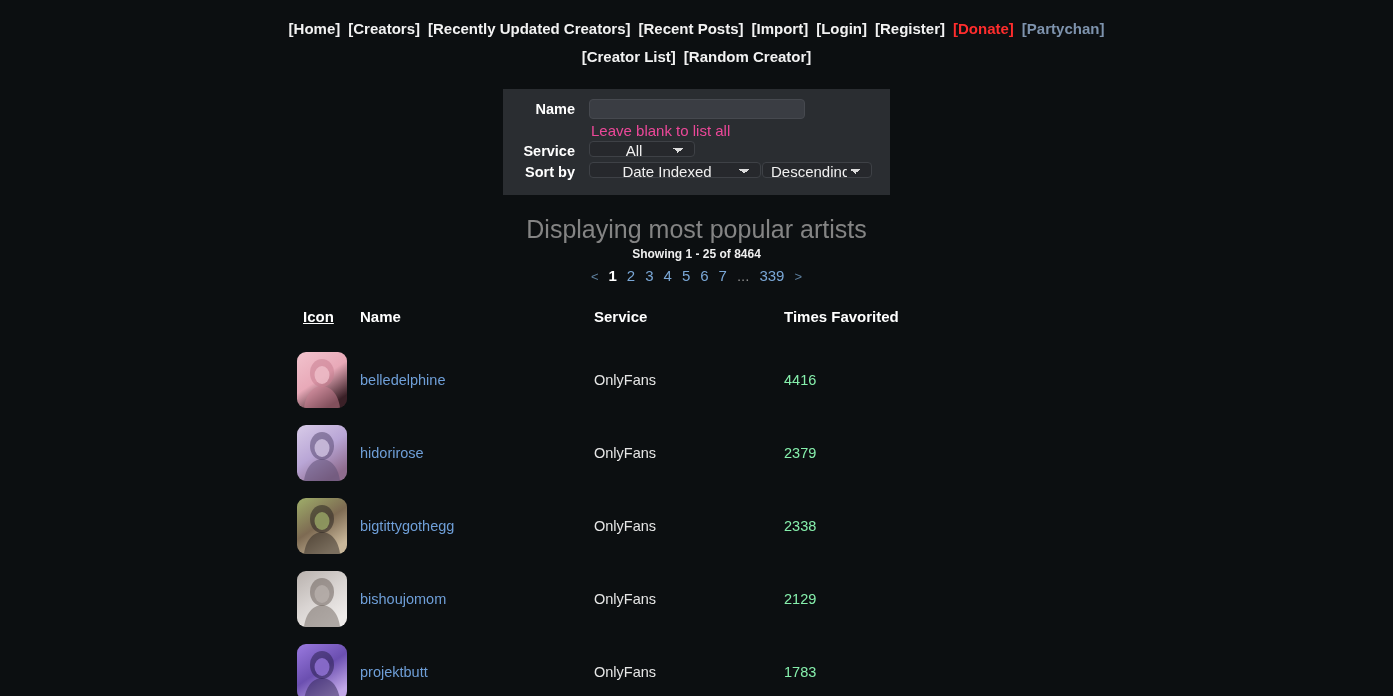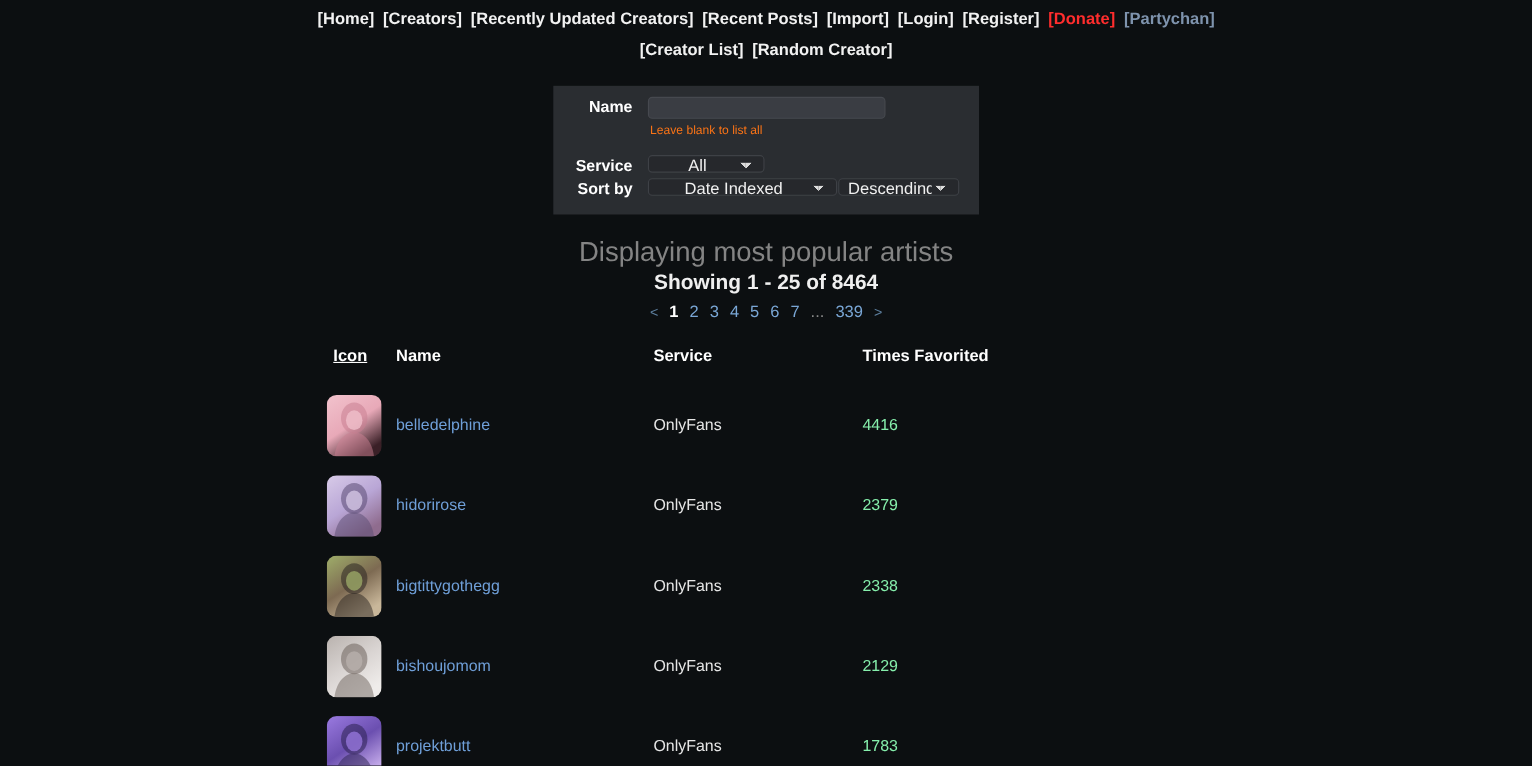--- a/index.html
+++ b/index.html
@@ -10,21 +10,21 @@
     width: 1393px;
     height: 696px;
     overflow: hidden;
     background: #0c0f11;
     font-family: "Liberation Sans", sans-serif;
   }
 
   
   .global-nav {
     width: 100%;
-    padding-top: 4px;
+    padding-top: 15px;
     text-align: center;
     line-height: 28px;
   }
   .nav-row { display: block; }
   .nav-link {
     display: inline-block;
     color: #f2f2f2;
     font-size: 15px;
     font-weight: bold;
     text-decoration: none;
@@ -69,25 +69,25 @@
     background: #3a3d43;
     border: 1px solid #46494f;
     border-radius: 4px;
     color: #e8e8e8;
     font-family: "Liberation Sans", sans-serif;
     font-size: 12px;
     padding: 0 6px;
     outline: none;
   }
   .hint {
-    color: #f97316;
-    font-size: 11px;
+    color: #ec4899;
+    font-size: 15px;
     padding-left: 2px;
     margin-top: 1px;
-    margin-bottom: 13px;
+    margin-bottom: 2px;
     height: 17px;
     line-height: 17px;
   }
   .hint-row { display: flex; }
   .hint-spacer { width: 86px; flex: none; }
 
   select.dd {
     -webkit-appearance: none;
     appearance: none;
     background-color: #26282c;
@@ -119,21 +119,21 @@
   .heading {
     text-align: center;
     color: #848484;
     font-size: 25px;
     margin-top: 19px;
     line-height: 30px;
   }
   .showing {
     text-align: center;
     color: #efefef;
-    font-size: 19px;
+    font-size: 12px;
     font-weight: bold;
     margin-top: 3px;
   }
   .paginator {
     text-align: center;
     margin-top: 5px;
     line-height: 20px;
   }
   .pg {
     display: inline-block;

